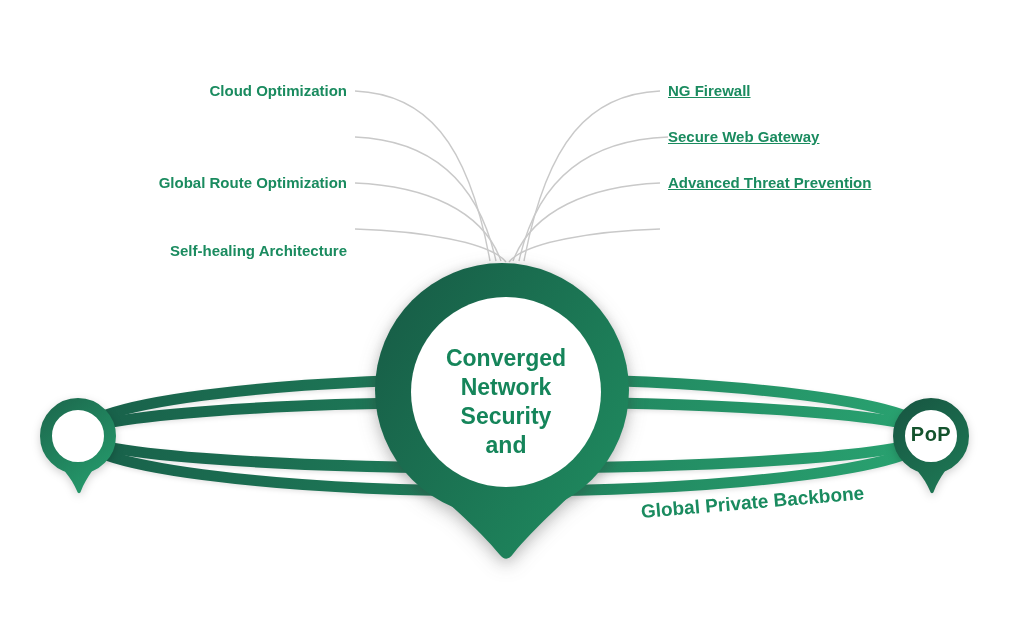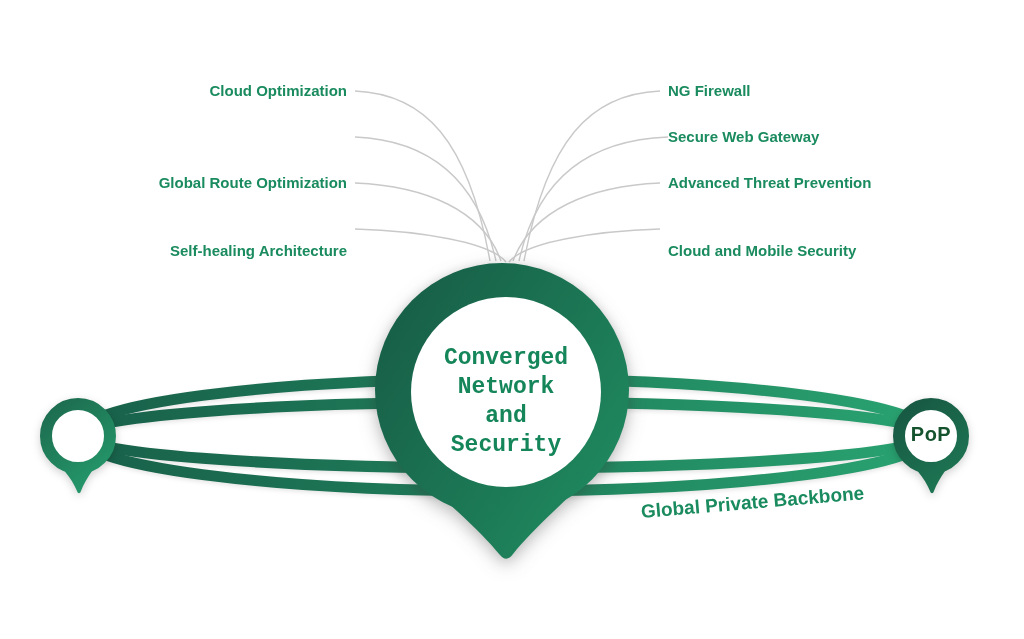--- a/index.html
+++ b/index.html
@@ -6,25 +6,25 @@
   .stage{
     position:relative;width:1024px;height:639px;background:#ffffff;overflow:hidden;
     font-family:"Liberation Sans", sans-serif;
   }
   .stage svg{position:absolute;left:0;top:0;}
   .feature{
     position:absolute;height:22px;line-height:22px;
     font-size:15px;font-weight:bold;color:#1A8B5F;white-space:nowrap;
   }
   .feature.left{right:677px;text-align:right;}
-  .feature.right{left:668px;text-align:left;}
+  .feature.right{left:668px;text-align:left;text-decoration:underline;}
   .row1{top:80px;} .row2{top:126px;} .row3{top:172px;} .row4{top:208px;margin-top:32px;}
   .center-text{
     position:absolute;left:406px;top:344px;width:200px;
-    text-align:center;font-size:23px;line-height:29px;font-weight:bold;color:#15855A;font-family:Liberation Mono, monospace;
+    text-align:center;font-size:23px;line-height:29px;font-weight:bold;color:#15855A;
   }
   .pop-label{
     position:absolute;left:901px;top:423px;width:60px;text-align:center;
     font-size:20px;font-weight:bold;color:#14532d;letter-spacing:0.5px;
   }
   .backbone-label{
     position:absolute;left:641px;top:500px;width:240px;height:24px;line-height:24px;
     font-size:19px;font-weight:bold;color:#1A8B5F;white-space:nowrap;
     transform:rotate(-4.8deg);transform-origin:left center;
   }
@@ -91,26 +91,25 @@
     </g>
   </svg>
 
   <div class="feature left row1">Cloud Optimization</div>
   <div class="feature left row3">Global Route Optimization</div>
   <div class="feature left row4">Self-healing Architecture</div>
 
   <div class="feature right row1">NG Firewall</div>
   <div class="feature right row2">Secure Web Gateway</div>
   <div class="feature right row3">Advanced Threat Prevention</div>
-  <div class="feature right row4">Cloud and Mobile Security</div>
 
   <div class="center-text">
     <div>Converged</div>
     <div>Network</div>
+    <div>Security</div>
     <div>and</div>
-    <div>Security</div>
   </div>
 
   <div class="pop-label">PoP</div>
 
   <div class="backbone-label">Global Private Backbone</div>
 
 </div>
 
 </body></html>

